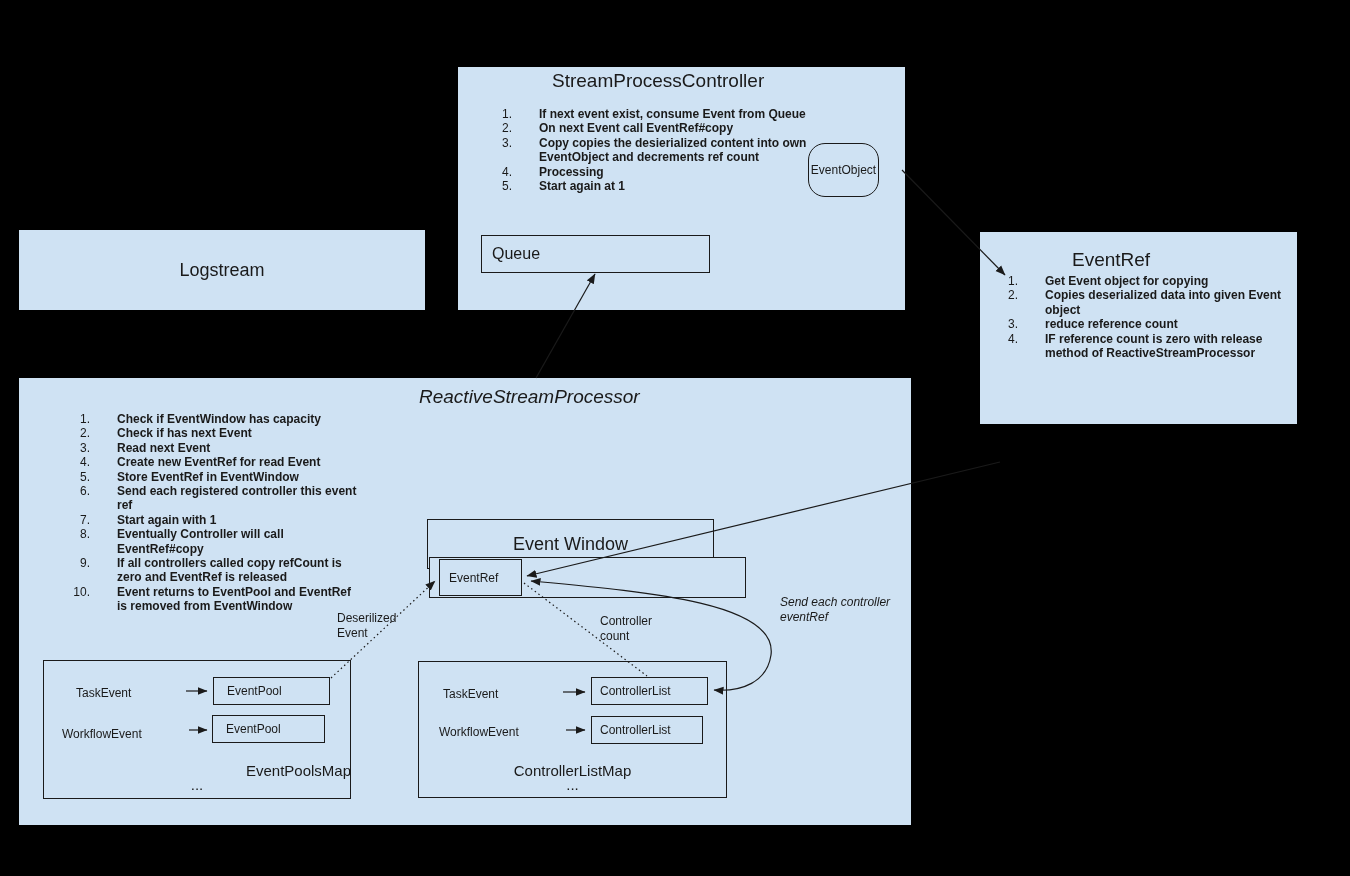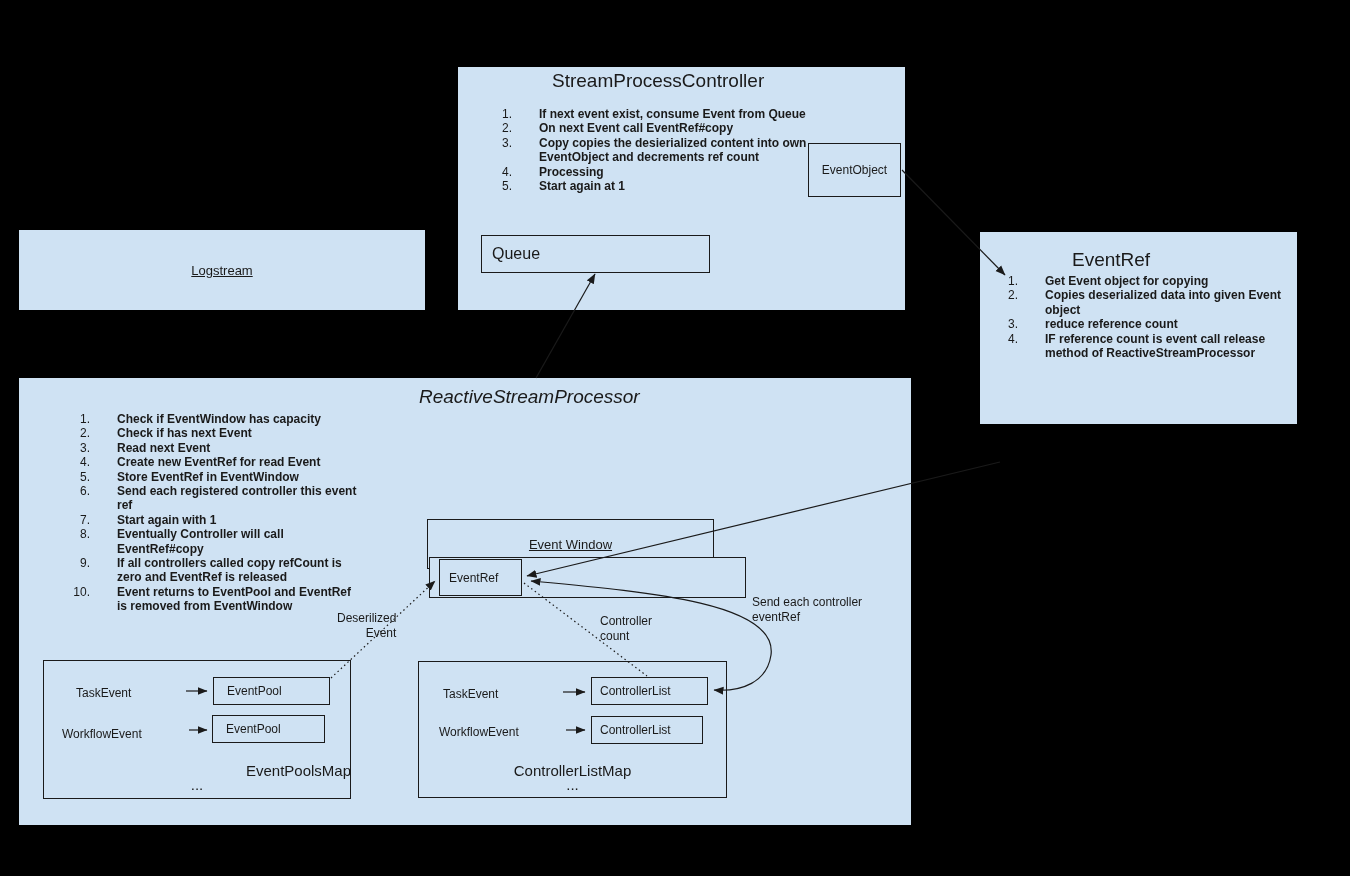--- a/index.html
+++ b/index.html
@@ -5,21 +5,21 @@
   html,body { margin:0; padding:0; background:#000; }
   .canvas {
     position:relative; width:1350px; height:876px; background:#000000;
     font-family:"Liberation Sans", sans-serif; color:#1a1a1a; overflow:hidden;
   }
   .panel { position:absolute; background:#cfe2f3; }
   .obox { position:absolute; background:#cfe2f3; border:1px solid #1a1a1a; box-sizing:border-box;
           display:flex; align-items:center; }
   .obox.center { justify-content:center; }
   .title { position:absolute; font-size:19px; white-space:nowrap; }
-  .mid-title { font-size:13px;text-decoration:underline; }
+  .mid-title { font-size:18px; }
   .small-label { font-size:12px; white-space:nowrap; }
   .abs { position:absolute; }
   .list { position:absolute; font-size:12px; line-height:14.4px; }
   .li { display:flex; }
   .li-num { flex:0 0 30px; width:30px; text-align:right; }
   .li-text { margin-left:27px; white-space:pre-line;font-weight:bold; }
   .map-title { position:absolute; text-align:center; font-size:15px; }
   .conn-label { position:absolute; font-size:12px; line-height:15px; white-space:pre-line; }
   svg.overlay { position:absolute; left:0; top:0; pointer-events:none; }
 </style>
@@ -60,42 +60,42 @@
       <div class="li">
         <div class="li-num">5.</div>
         <div class="li-text">Start again at 1</div>
       </div>
     </div>
 
   <div class="obox" style="left:481px;top:235px;width:229px;height:38px;padding-left:10px;">
     <span style="font-size:16px;">Queue</span>
   </div>
 
-  <div class="obox center" style="left:808px;top:143px;width:93px;height:54px;">
+  <div class="obox center" style="left:808px;top:143px;width:71px;height:54px;border-radius:17px;">
     <span class="small-label">EventObject</span>
   </div>
 
   <div class="title" style="left:1072px;top:249px;">EventRef</div>
   <div class="list" style="left:988px;top:274px;width:305px;">
       <div class="li">
         <div class="li-num">1.</div>
         <div class="li-text">Get Event object for copying</div>
       </div>
       <div class="li">
         <div class="li-num">2.</div>
         <div class="li-text">Copies deserialized data into given Event
 object</div>
       </div>
       <div class="li">
         <div class="li-num">3.</div>
         <div class="li-text">reduce reference count</div>
       </div>
       <div class="li">
         <div class="li-num">4.</div>
-        <div class="li-text">IF reference count is event call release
+        <div class="li-text">IF reference count is zero with release
 method of ReactiveStreamProcessor</div>
       </div>
     </div>
 
   <div class="title" style="left:419px;top:386px;font-style:italic;">ReactiveStreamProcessor</div>
   <div class="list" style="left:60px;top:412px;width:330px;">
       <div class="li">
         <div class="li-num">1.</div>
         <div class="li-text">Check if EventWindow has capacity</div>
       </div>
@@ -166,25 +166,25 @@
   <div class="obox" style="left:591px;top:677px;width:117px;height:28px;padding-left:8px;">
     <span class="small-label">ControllerList</span>
   </div>
   <div class="abs small-label" style="left:439px;top:725px;">WorkflowEvent</div>
   <div class="obox" style="left:591px;top:716px;width:112px;height:28px;padding-left:8px;">
     <span class="small-label">ControllerList</span>
   </div>
   <div class="map-title" style="left:418px;top:762px;width:309px;">ControllerListMap</div>
   <div class="map-title" style="left:418px;top:776px;width:309px;">...</div>
 
-  <div class="conn-label" style="left:337px;top:611px;text-align:right;">Deserilized
+  <div class="conn-label" style="left:337px;top:611px;">Deserilized
 Event</div>
   <div class="conn-label" style="left:600px;top:614px;">Controller
 count</div>
-  <div class="conn-label" style="left:752px;top:595px;">Send each controller
+  <div class="conn-label" style="left:780px;top:595px;font-style:italic;">Send each controller
 eventRef</div>
 
   <svg class="overlay" width="1350" height="876" viewBox="0 0 1350 876">
     <defs>
       <marker id="ah" markerUnits="userSpaceOnUse" markerWidth="11" markerHeight="9" viewBox="0 0 11 9" refX="9.5" refY="4.5" orient="auto">
         <path d="M0,0.5 L10,4.5 L0,8.5 Z" fill="#1a1a1a"></path>
       </marker>
       <marker id="ahs" markerUnits="userSpaceOnUse" markerWidth="11" markerHeight="9" viewBox="0 0 11 9" refX="9.5" refY="4.5" orient="auto-start-reverse">
         <path d="M0,0.5 L10,4.5 L0,8.5 Z" fill="#1a1a1a"></path>
       </marker>

